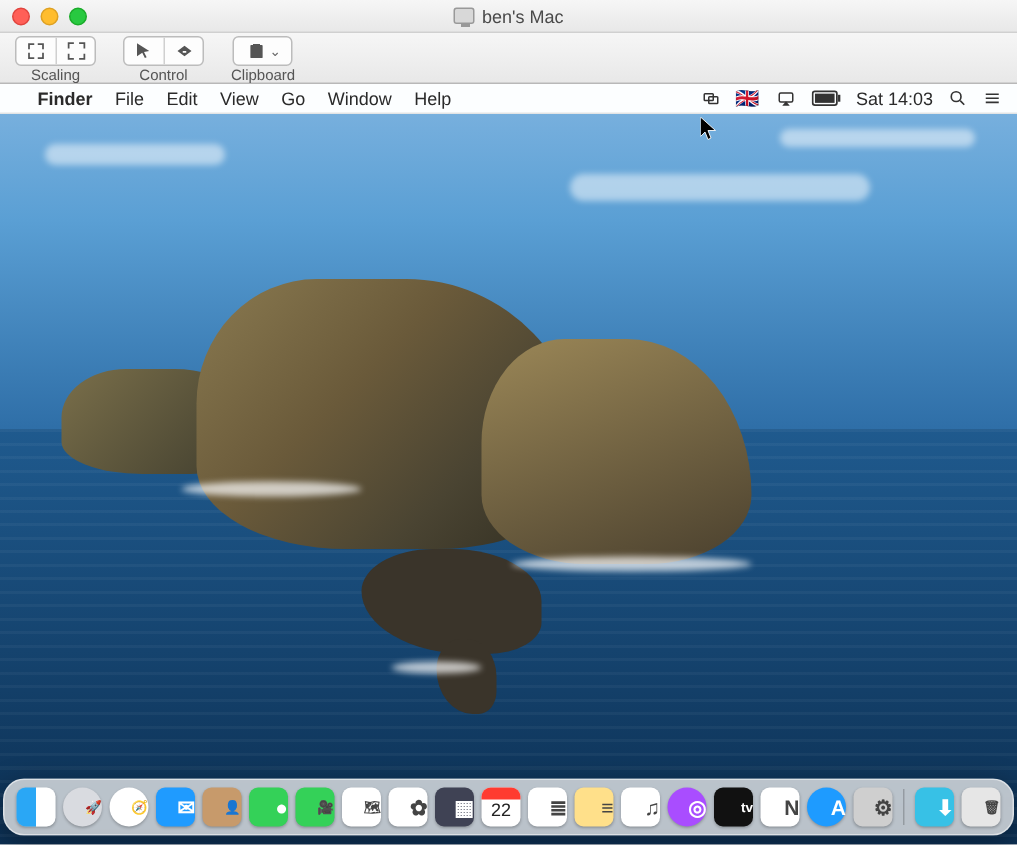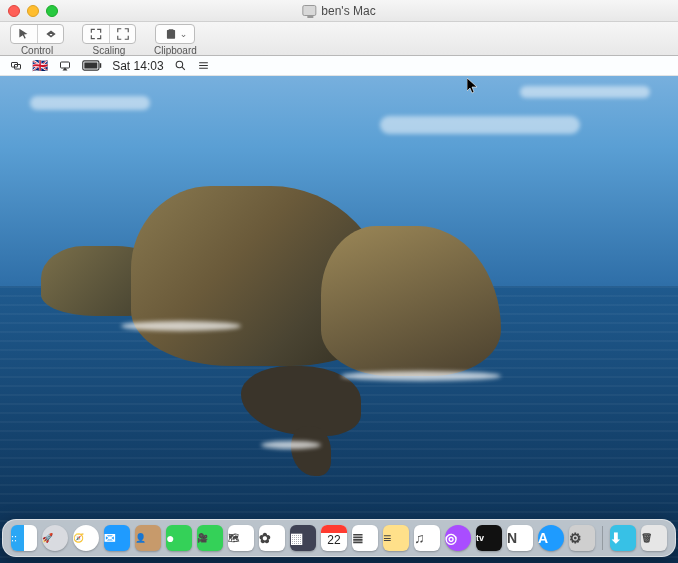--- a/index.html
+++ b/index.html
@@ -39,21 +39,21 @@
 .island { position:absolute; left:6%; right:18%; top:120px; height:230px; }
 .peak { position:absolute; background: linear-gradient(135deg,#8a7a50,#6a5a3a 40%,#4a4432 70%,#2f2c20); border-radius: 40% 60% 50% 50% / 60% 90% 40% 40%; }
 .sea { position:absolute; left:0; right:0; top:230px; bottom:0; background: linear-gradient(180deg,#1f5a8e,#0c2f52); }
 .sea:before { content:""; position:absolute; inset:0; background: repeating-linear-gradient(180deg, rgba(255,255,255,0.04) 0 2px, transparent 2px 9px); }
 .foam { position:absolute; background: rgba(255,255,255,0.7); border-radius: 50%; filter: blur(2px); }
 .rocks { position:absolute; background:#3a342a; border-radius: 40% 50% 30% 60%; }
 
 
 .dock-wrap { position:absolute; bottom:6px; left:50%; transform:translateX(-50%); }
 .dock { background: rgba(235,235,235,0.78); border: 1px solid rgba(255,255,255,0.5); border-radius: 14px; padding: 5px 8px; display:flex; align-items:center; gap:5px; box-shadow: 0 4px 18px rgba(0,0,0,0.35); backdrop-filter: blur(6px); }
-.app { width: 26px; height: 26px; border-radius: 6px; display:flex; align-items:center; justify-content:flex-start; font-size:13px; color:#fff; position:relative; box-shadow: 0 1px 2px rgba(0,0,0,0.25); }
+.app { width: 26px; height: 26px; border-radius: 6px; display:flex; align-items:center; justify-content:flex-end; font-size:13px; color:#fff; position:relative; box-shadow: 0 1px 2px rgba(0,0,0,0.25); }
 .app.round { border-radius: 50%; }
 .sep { width: 1px; height: 24px; background: rgba(0,0,0,0.2); margin: 0 2px; }
 
 .cursor { position:absolute; top:22px; left:467px; }
 
 </style>
 </head>
 <body>
 
 <div class="titlebar">
@@ -66,62 +66,72 @@
     <span class="mon-icon"></span>
     <span>ben's Mac</span>
   </div>
 </div>
 
 <div class="toolbar">
   <div class="tb-group">
     <div class="tb-btn-row">
       <div class="tb-btn">
         <svg width="14" height="14" viewBox="0 0 24 24">
-            <path fill="currentColor" d="M4 3l14 9-6 1 3 6-2 1-3-6-6 4z"></path>
-          </svg>
-      </div>
-      <div class="tb-btn">
-        <svg width="14" height="14" viewBox="0 0 24 24">
-            <path fill="currentColor" d="M12 6l-8 6 8 6 8-6zM10 12h4v2h-4z"></path>
-          </svg>
-      </div>
-    </div>
-    <div class="tb-label">Control</div>
+            <path stroke="currentColor" stroke-width="2" fill="none" d="M4 10V4h6M20 14v6h-6M14 4h6v6M10 20H4v-6"></path>
+          </svg>
+      </div>
+      <div class="tb-btn">
+        <svg width="14" height="14" viewBox="0 0 24 24">
+            <path stroke="currentColor" stroke-width="2" fill="none" d="M9 3H3v6M15 3h6v6M9 21H3v-6M15 21h6v-6"></path>
+          </svg>
+      </div>
+    </div>
+    <div class="tb-label">Scaling</div>
   </div>
   <div class="tb-group">
     <div class="tb-btn-row">
       <div class="tb-btn">
         <svg width="14" height="14" viewBox="0 0 24 24">
-            <path stroke="currentColor" stroke-width="2" fill="none" d="M4 10V4h6M20 14v6h-6M14 4h6v6M10 20H4v-6"></path>
-          </svg>
-      </div>
-      <div class="tb-btn">
-        <svg width="14" height="14" viewBox="0 0 24 24">
-            <path stroke="currentColor" stroke-width="2" fill="none" d="M9 3H3v6M15 3h6v6M9 21H3v-6M15 21h6v-6"></path>
-          </svg>
-      </div>
-    </div>
-    <div class="tb-label">Scaling</div>
+            <path fill="currentColor" d="M4 3l14 9-6 1 3 6-2 1-3-6-6 4z"></path>
+          </svg>
+      </div>
+      <div class="tb-btn">
+        <svg width="14" height="14" viewBox="0 0 24 24">
+            <path fill="currentColor" d="M12 6l-8 6 8 6 8-6zM10 12h4v2h-4z"></path>
+          </svg>
+      </div>
+    </div>
+    <div class="tb-label">Control</div>
   </div>
   <div class="tb-group">
     <div class="tb-btn-row">
       <div class="tb-btn" style="width:38px">
         <svg width="14" height="14" viewBox="0 0 24 24">
             <path fill="currentColor" d="M8 4h8v3H8zM6 5h2v2h8V5h2a1 1 0 011 1v13a1 1 0 01-1 1H6a1 1 0 01-1-1V6a1 1 0 011-1z"></path>
           </svg>
         <span style="font-size:9px;color:#666;margin-left:2px">⌄</span>
       </div>
     </div>
     <div class="tb-label">Clipboard</div>
   </div>
 </div>
 
 <div class="desktop">
 
   <div class="menubar">
+    <div class="menu-left">
+      <span class="apple"></span>
+      <span class="bold">Finder</span>
+      <span>File</span>
+      <span>Edit</span>
+      <span>View</span>
+      <span>Go</span>
+      <span>Window</span>
+      <span>Help</span>
+    </div>
     <div class="menu-right">
       <svg width="12" height="12" viewBox="0 0 24 24">
           <rect x="3" y="5" width="12" height="9" rx="1" fill="none" stroke="currentColor" stroke-width="2"></rect>
           <rect x="9" y="9" width="12" height="9" rx="1" fill="none" stroke="currentColor" stroke-width="2"></rect>
         </svg>
       <span style="font-size:13px">🇬🇧</span>
       <svg width="14" height="12" viewBox="0 0 24 24">
           <rect x="3" y="4" width="18" height="12" rx="2" fill="none" stroke="currentColor" stroke-width="2"></rect>
           <path fill="currentColor" d="M12 15l5 6H7z"></path>
         </svg>

